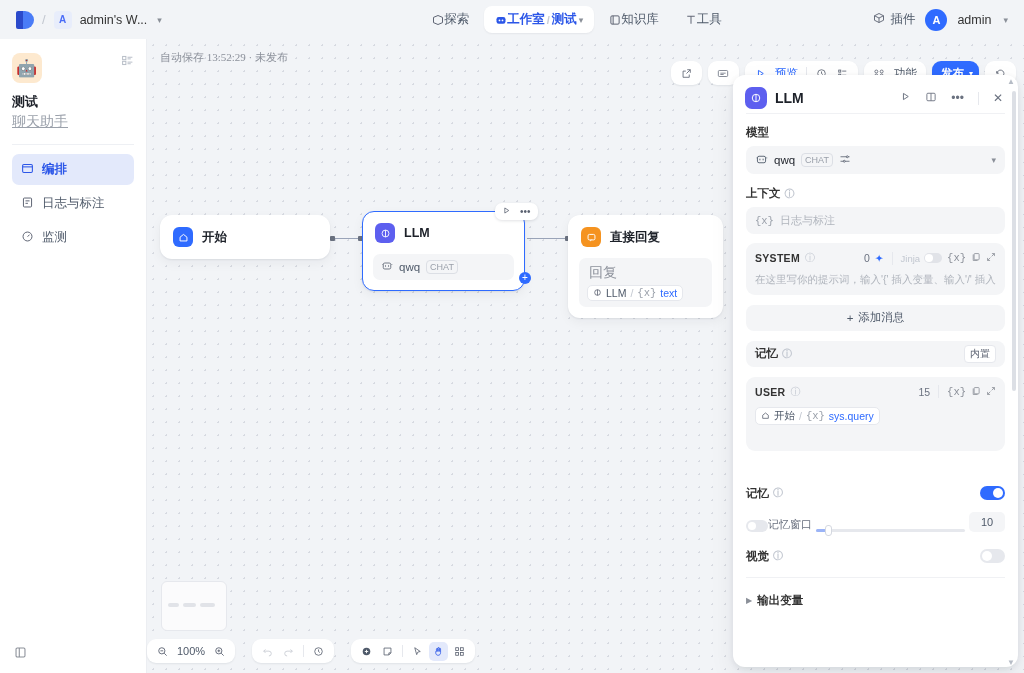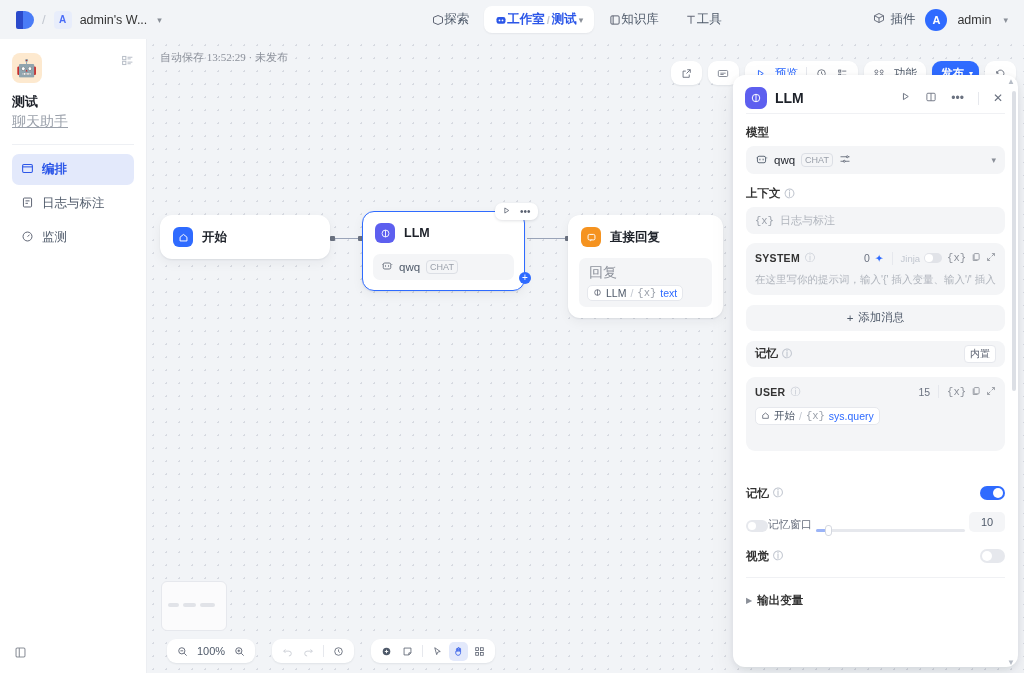--- a/index.html
+++ b/index.html
@@ -159,21 +159,21 @@
     position: absolute; width: 5px; height: 5px; background: #6b7280; border-radius: 1px;
   }
 
   
   .minimap {
     position: absolute; left: 14px; bottom: 42px; width: 66px; height: 50px;
     background: #fbfbfc; border: 1px solid #e6e8ed; border-radius: 6px;
   }
   .mm-bar { position: absolute; height: 4px; background: #e1e3e8; border-radius: 2px; }
 
-  .bottom-tools { position: absolute; left: 20px; bottom: 10px; display: flex; gap: 17px; }
+  .bottom-tools { position: absolute; left: 0; bottom: 10px; display: flex; gap: 17px; }
   .tool-group {
     background: #fff; border-radius: 9px; height: 24px;
     display: flex; align-items: center; gap: 2px; padding: 0 6px;
     box-shadow: 0 1px 2px rgba(16,24,40,.08);
   }
   .tool-btn {
     width: 19px; height: 19px; border-radius: 5px;
     display: flex; align-items: center; justify-content: center;
     color: #5a6170; cursor: pointer; font-size: 11px;
   }

